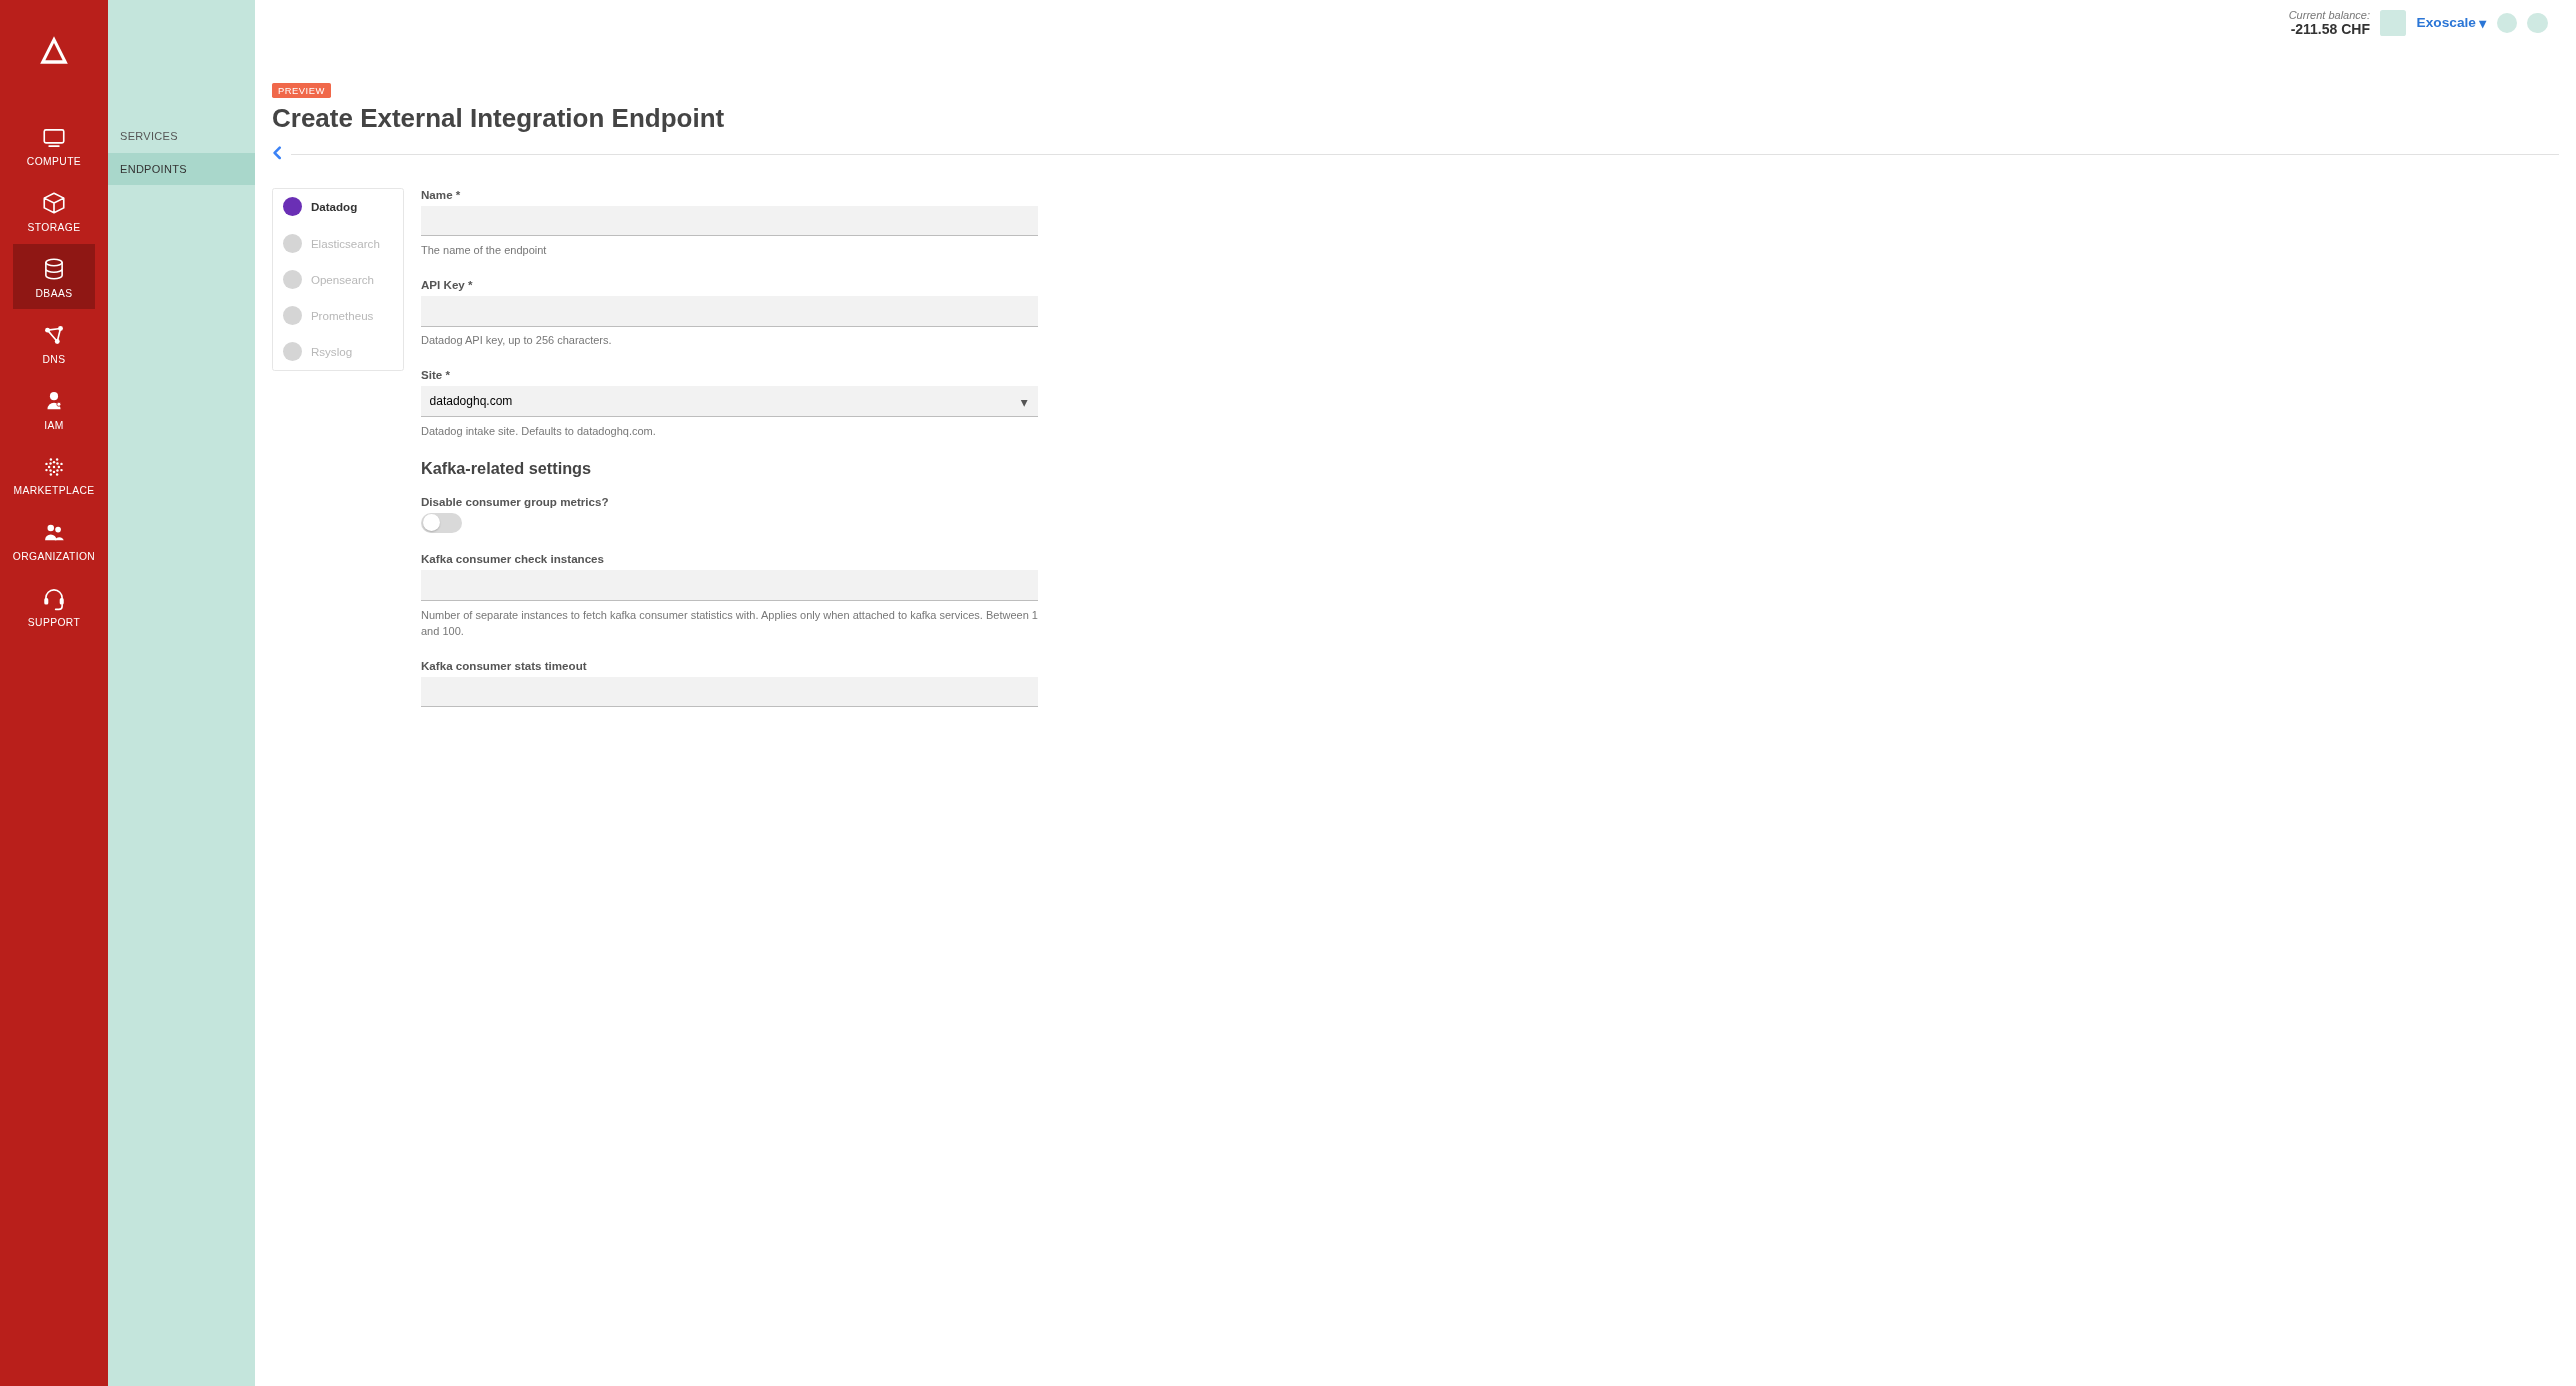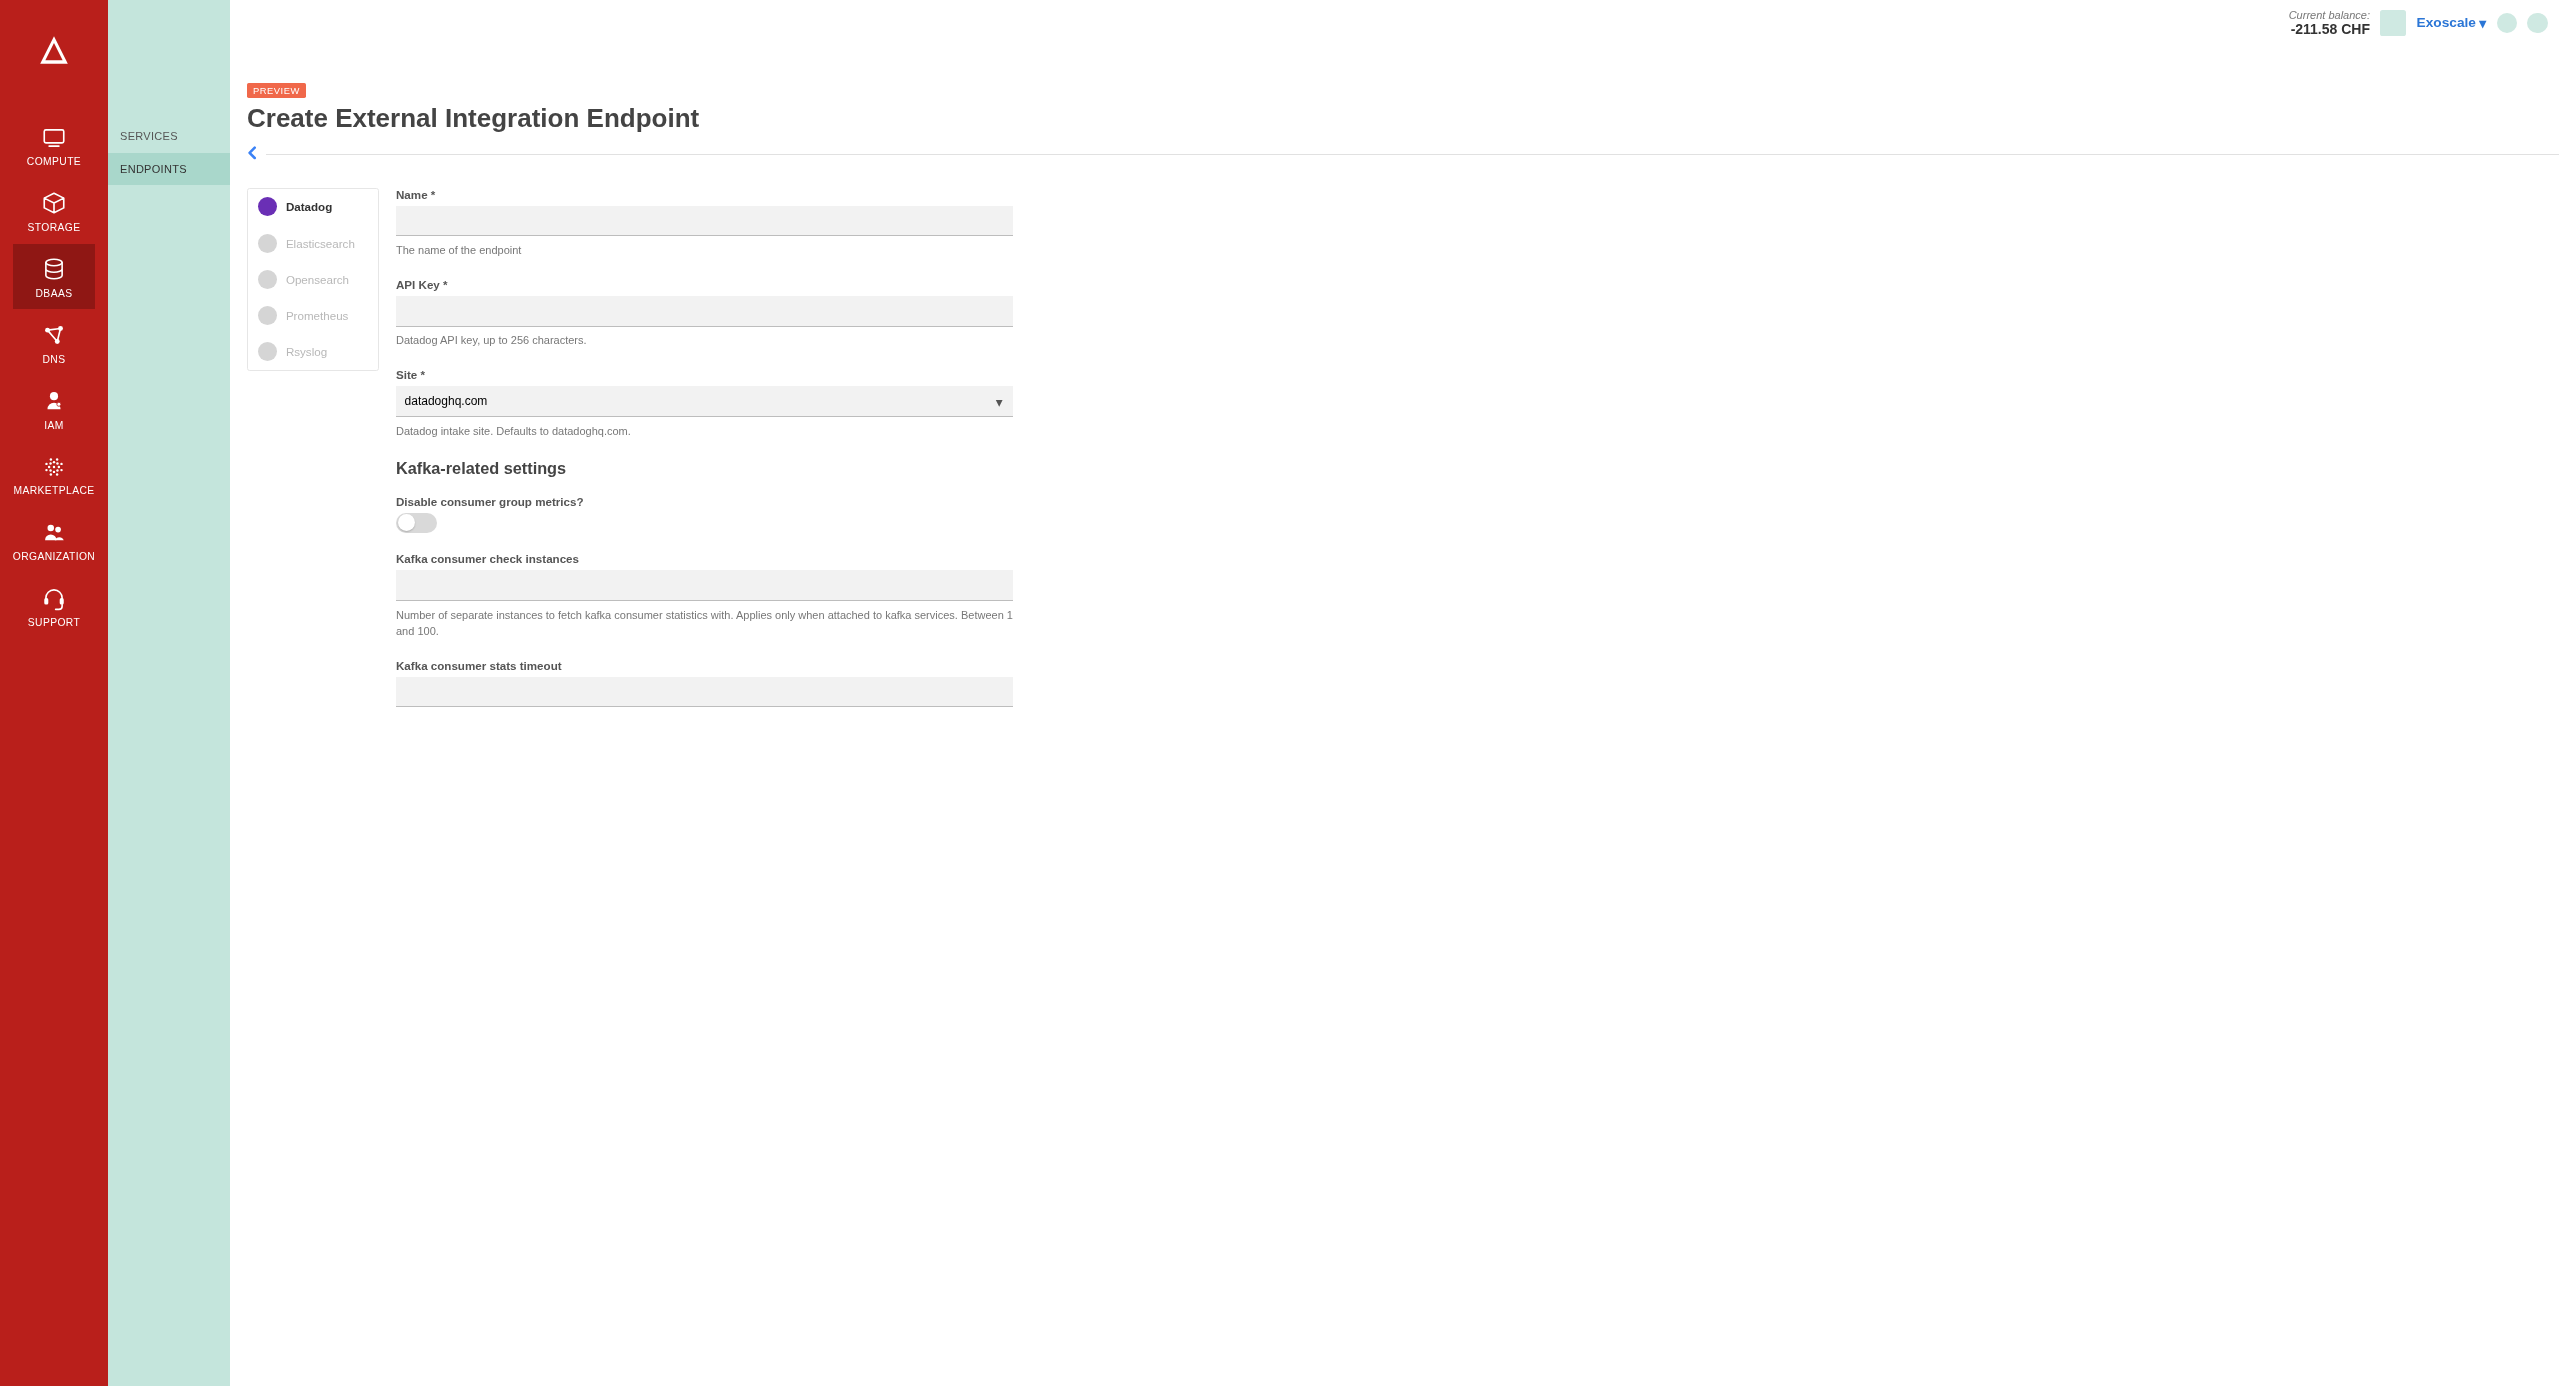--- a/index.html
+++ b/index.html
@@ -8,21 +8,21 @@
 
 
 .nav-primary { width: 108px; background: #b91f1b; display: flex; flex-direction: column; align-items: center; padding-top: 31px; flex-shrink: 0; }
 .nav-primary .logo { width: 38px; height: 38px; margin-bottom: 43px; }
 .nav-item { width: 100%; display: flex; flex-direction: column; align-items: center; justify-content: center; padding: 12px 0 10.3px; color: #fff; font-size: 10.3px; letter-spacing: 0.4px; cursor: pointer; }
 .nav-item.active { background: #8f1714; }
 .nav-item .nav-icon { width: 27.4px; height: 27.4px; margin-bottom: 5.1px; display: flex; align-items: center; justify-content: center; }
 .nav-item .nav-label { text-align: center; }
 
 
-.nav-secondary { width: 122px; background: #c4e5dc; flex-shrink: 0; padding-top: 120px; }
+.nav-secondary { width: 147px; background: #c4e5dc; flex-shrink: 0; padding-top: 120px; }
 .sec-item { padding: 10.3px 12px; font-size: 11px; color: #555; cursor: pointer; letter-spacing: 0.3px; }
 .sec-item.active { background: #a9d7cb; color: #333; }
 
 
 .main { flex: 1; overflow-y: auto; position: relative; }
 .topbar { position: absolute; top: 8.6px; right: 28px; display: flex; align-items: center; gap: 10.3px; }
 .balance { text-align: right; line-height: 1.15; }
 .balance-label { font-style: italic; color: #777; font-size: 11px; }
 .balance-value { font-weight: 700; color: #333; font-size: 14px; }
 .avatar { width: 26px; height: 26px; background: #cfe9e2; border-radius: 2.6px; }

